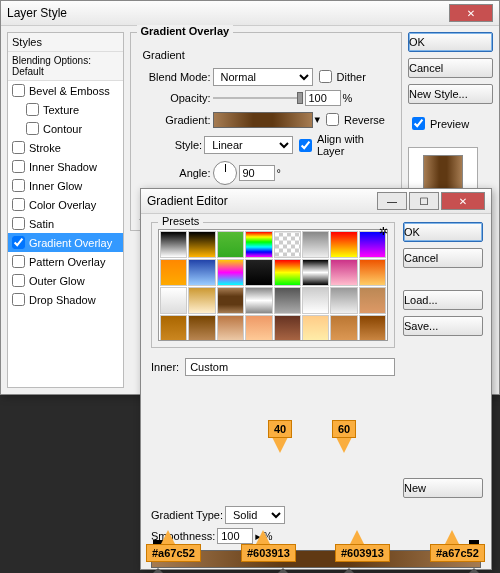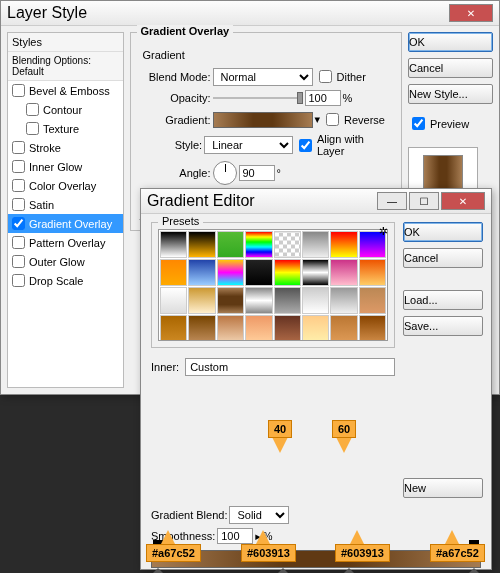--- a/index.html
+++ b/index.html
@@ -1,19 +1,19 @@
 <!DOCTYPE html>
 <html><head>
 <meta charset="utf-8">
 <style>
 * { box-sizing: border-box; font-family: "Segoe UI", Tahoma, sans-serif; font-size: 11px; }
 body { margin: 0; background: #2a2a2a; width: 500px; height: 573px; position: relative; overflow: hidden; }
 .dialog { position: absolute; background: #f0f0f0; border: 1px solid #888; box-shadow: 2px 2px 8px rgba(0,0,0,0.3); }
 .titlebar { background: linear-gradient(#fdfdfd, #e8e8e8); height: 25px; display: flex; align-items: center; padding: 0 6px; border-bottom: 1px solid #ccc; }
-.titlebar .title { flex: 1; font-size: 16px; }
+.titlebar .title { flex: 1; font-size: 12px; }
 .winbtn { width: 30px; height: 18px; border: 1px solid #888; margin-left: 2px; display: flex; align-items: center; justify-content: center; font-size: 10px; background: #e8e8e8; }
 .winbtn.close { background: #c75050; color: #fff; width: 44px; }
 .layer-style { left: 0; top: 0; width: 500px; height: 395px; }
 .ls-body { display: flex; height: calc(100% - 25px); }
 .ls-left { width: 125px; border: 1px solid #bbb; margin: 6px; background: #fff; }
 .ls-left .hdr { background: #f5f5f5; padding: 3px 4px; border-bottom: 1px solid #ddd; font-size: 11px; }
 .ls-left .sub { background: #f5f5f5; padding: 3px 4px; border-bottom: 1px solid #ddd; font-size: 10px; }
 .ls-left .item { padding: 3px 4px; display: flex; align-items: center; gap: 4px; cursor: default; }
 .ls-left .item.nested { padding-left: 18px; }
 .ls-left .item.selected { background: #3399ff; color: #fff; }
@@ -73,29 +73,33 @@
     <div class="ls-left">
       <div class="hdr">Styles</div>
       <div class="sub">Blending Options: Default</div>
       <div id="style-items">
           <div class="item">
             <input type="checkbox" style="">
             <span>Bevel &amp; Emboss</span>
           </div>
           <div class="item nested">
             <input type="checkbox" style="">
+            <span>Texture</span>
+          </div>
+          <div class="item nested">
+            <input type="checkbox" style="">
             <span>Contour</span>
           </div>
-          <div class="item nested">
-            <input type="checkbox" style="">
-            <span>Texture</span>
-          </div>
           <div class="item">
             <input type="checkbox" style="">
             <span>Stroke</span>
+          </div>
+          <div class="item">
+            <input type="checkbox" style="">
+            <span>Inner Shadow</span>
           </div>
           <div class="item">
             <input type="checkbox" style="">
             <span>Inner Glow</span>
           </div>
           <div class="item">
             <input type="checkbox" style="">
             <span>Color Overlay</span>
           </div>
           <div class="item">
@@ -109,21 +113,21 @@
           <div class="item">
             <input type="checkbox" style="">
             <span>Pattern Overlay</span>
           </div>
           <div class="item">
             <input type="checkbox" style="">
             <span>Outer Glow</span>
           </div>
           <div class="item">
             <input type="checkbox" style="">
-            <span>Drop Scale</span>
+            <span>Drop Shadow</span>
           </div>
         </div>
     </div>
     <div class="ls-right">
       <div class="ls-settings">
         <div class="fieldset">
           <div class="legend">Gradient Overlay</div>
           <div class="fieldset inner">
             <span class="legend">Gradient</span>
             <div class="row">
@@ -243,21 +247,21 @@
       <div class="btn">Cancel</div>
       <div style="height:10px"></div>
       <div class="btn">Load...</div>
       <div class="btn">Save...</div>
       <div style="height:130px"></div>
       <div class="btn">New</div>
     </div>
   </div>
   <div class="ge-lower">
     <div class="row">
-      <span>Gradient Blend:</span>
+      <span>Gradient Type:</span>
       <select style="width:60px"><option>Solid</option></select>
     </div>
     <div class="row">
       <span>Smoothness:</span>
       <input class="num" type="text" value="100" style="">
       <span>▸</span>
       <span>%</span>
     </div>
     <div class="grad-bar-wrap">
       <div class="ostop" style="left:2%"></div>

